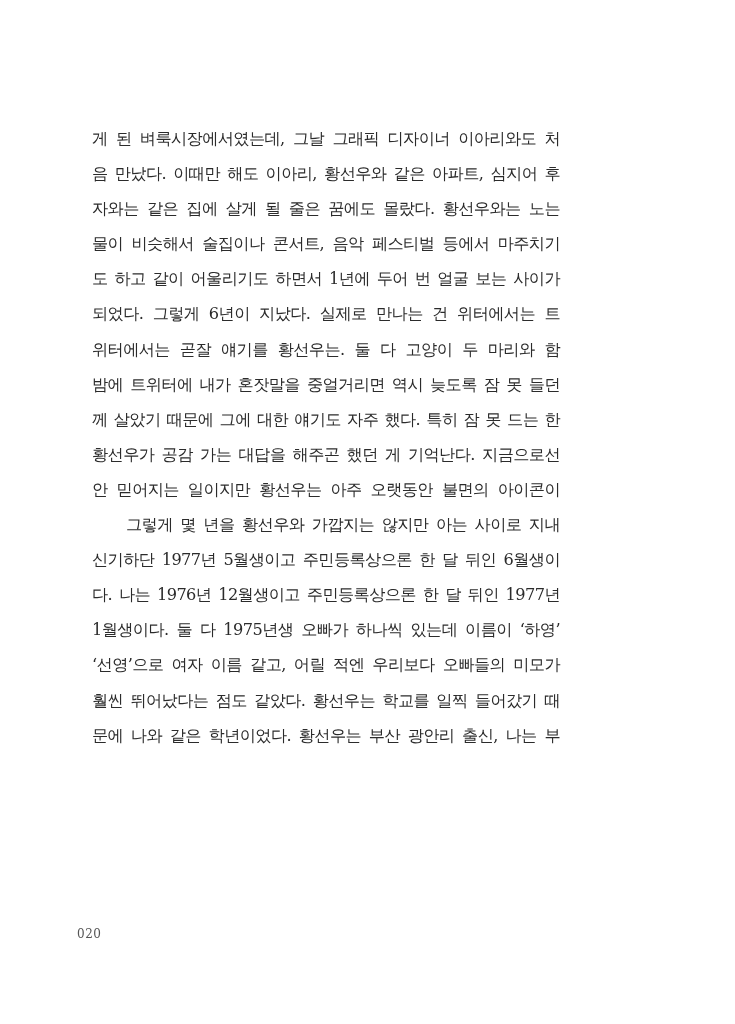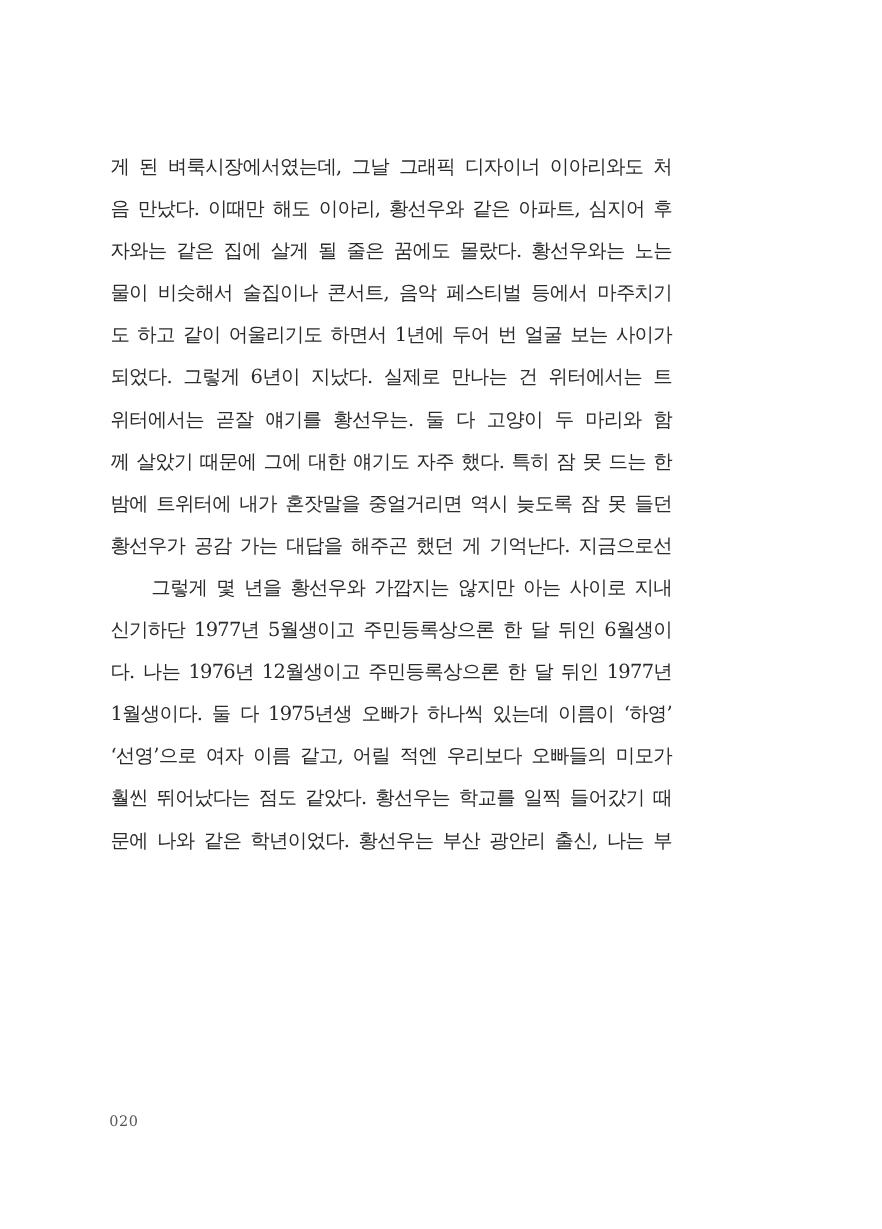--- a/index.html
+++ b/index.html
@@ -39,44 +39,45 @@
       color: #2b2b2b;
     }
     .line.last {
       text-align-last: left;
     }
     .line.indent {
       padding-left: 34px;
     }
     .page-number {
       position: absolute;
-      left: 91px;
+      left: 77px;
       top: 927px;
       font-size: 12px;
       letter-spacing: 0.5px;
       color: #555555;
       font-family: "DejaVu Serif", "Liberation Serif", serif;
     }
   </style>
 </head>
 <body>
 
 <div class="page">
   <div class="text-block">
     <div>
       <div class="line">게 된 벼룩시장에서였는데, 그날 그래픽 디자이너 이아리와도 처</div>
       <div class="line">음 만났다. 이때만 해도 이아리, 황선우와 같은 아파트, 심지어 후</div>
       <div class="line">자와는 같은 집에 살게 될 줄은 꿈에도 몰랐다. 황선우와는 노는</div>
       <div class="line">물이 비슷해서 술집이나 콘서트, 음악 페스티벌 등에서 마주치기</div>
       <div class="line">도 하고 같이 어울리기도 하면서 1년에 두어 번 얼굴 보는 사이가</div>
       <div class="line">되었다. 그렇게 6년이 지났다. 실제로 만나는 건 위터에서는 트</div>
       <div class="line">위터에서는 곧잘 얘기를 황선우는. 둘 다 고양이 두 마리와 함</div>
+      <div class="line">밤에 트위터에 내가 혼잣말을 중얼거리면 역시 늦도록 잠 못 들던</div>
       <div class="line">께 살았기 때문에 그에 대한 얘기도 자주 했다. 특히 잠 못 드는 한</div>
-      <div class="line">밤에 트위터에 내가 혼잣말을 중얼거리면 역시 늦도록 잠 못 들던</div>
       <div class="line">황선우가 공감 가는 대답을 해주곤 했던 게 기억난다. 지금으로선</div>
+      <div class="line">안 믿어지는 일이지만 황선우는 아주 오랫동안 불면의 아이콘이</div>
     </div>
     <div>
       <div class="line indent">그렇게 몇 년을 황선우와 가깝지는 않지만 아는 사이로 지내</div>
       <div class="line">신기하단 1977년 5월생이고 주민등록상으론 한 달 뒤인 6월생이</div>
       <div class="line">다. 나는 1976년 12월생이고 주민등록상으론 한 달 뒤인 1977년</div>
       <div class="line">1월생이다. 둘 다 1975년생 오빠가 하나씩 있는데 이름이 ‘하영’</div>
       <div class="line">‘선영’으로 여자 이름 같고, 어릴 적엔 우리보다 오빠들의 미모가</div>
       <div class="line">훨씬 뛰어났다는 점도 같았다. 황선우는 학교를 일찍 들어갔기 때</div>
       <div class="line">문에 나와 같은 학년이었다. 황선우는 부산 광안리 출신, 나는 부</div>
     </div>

